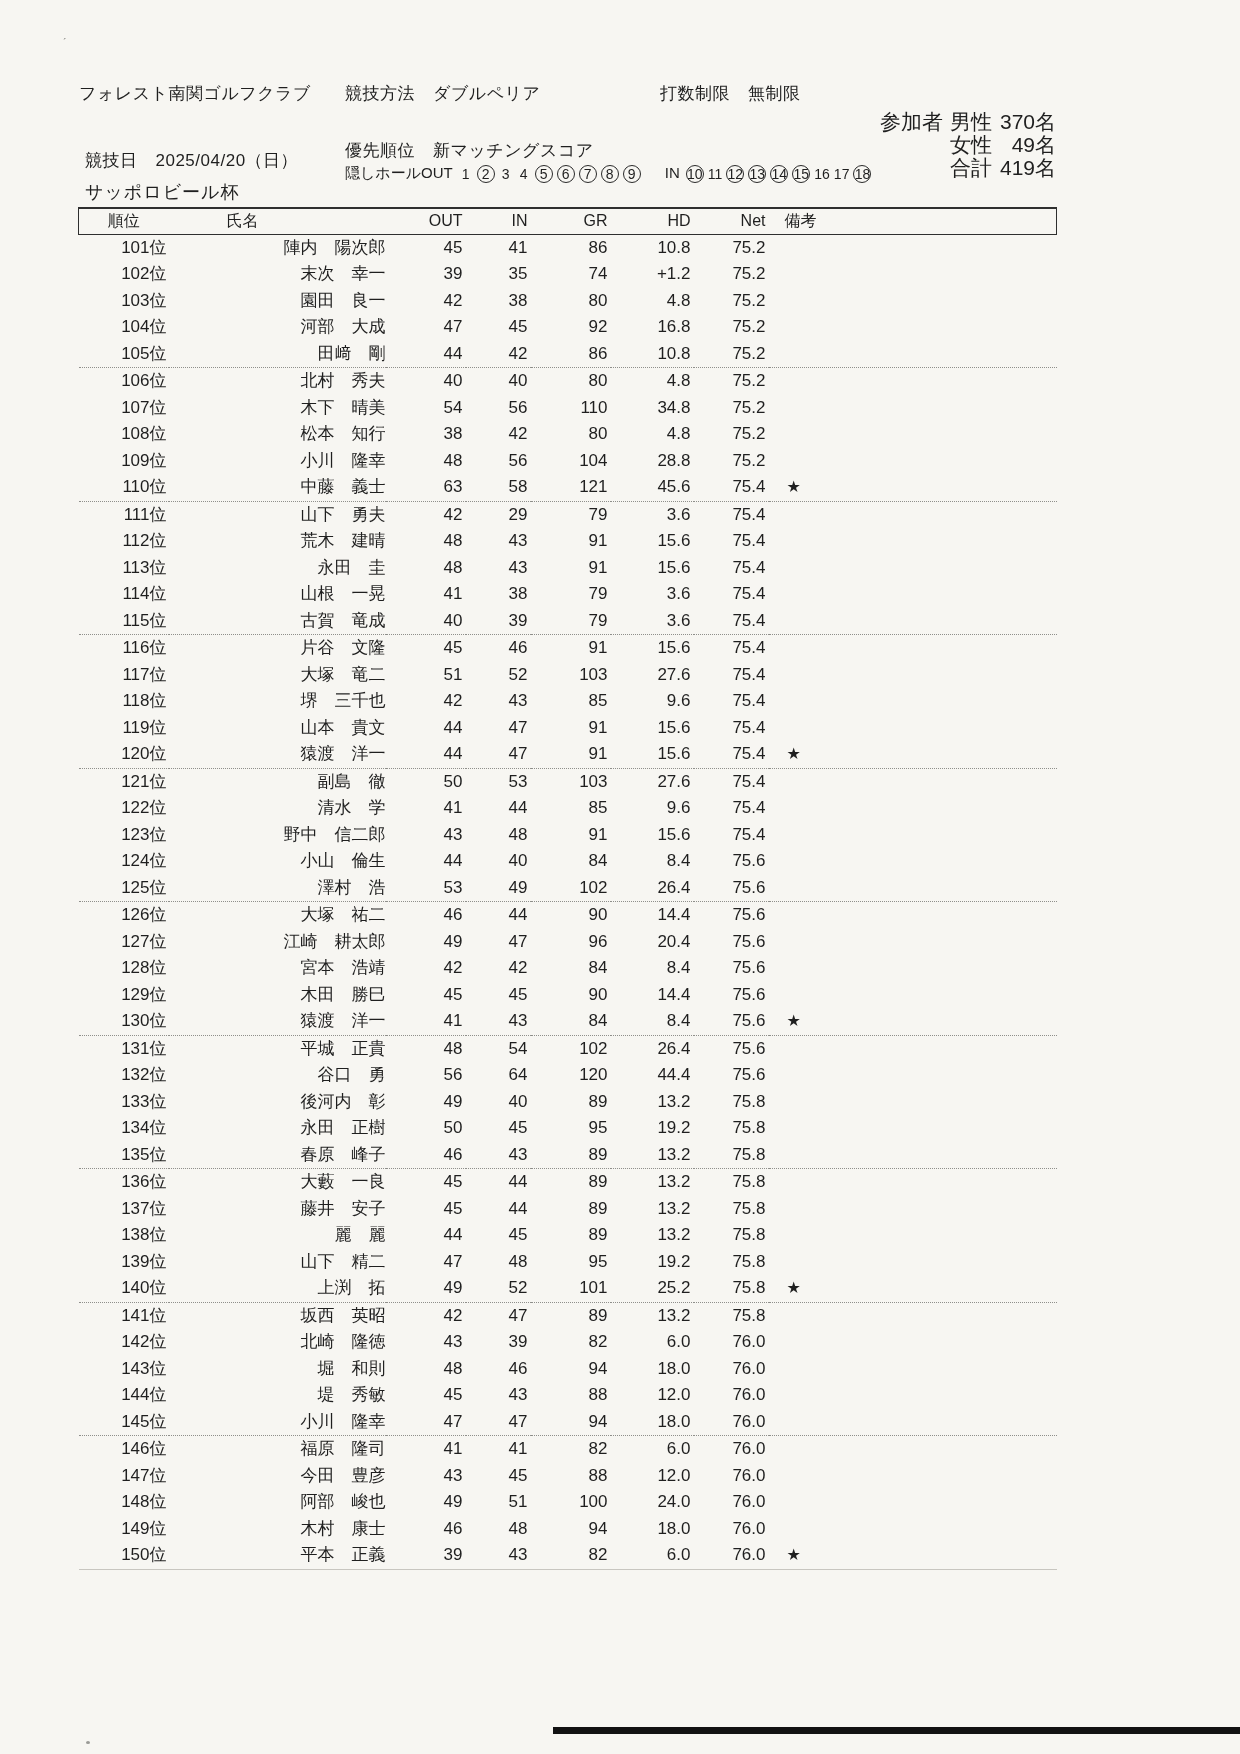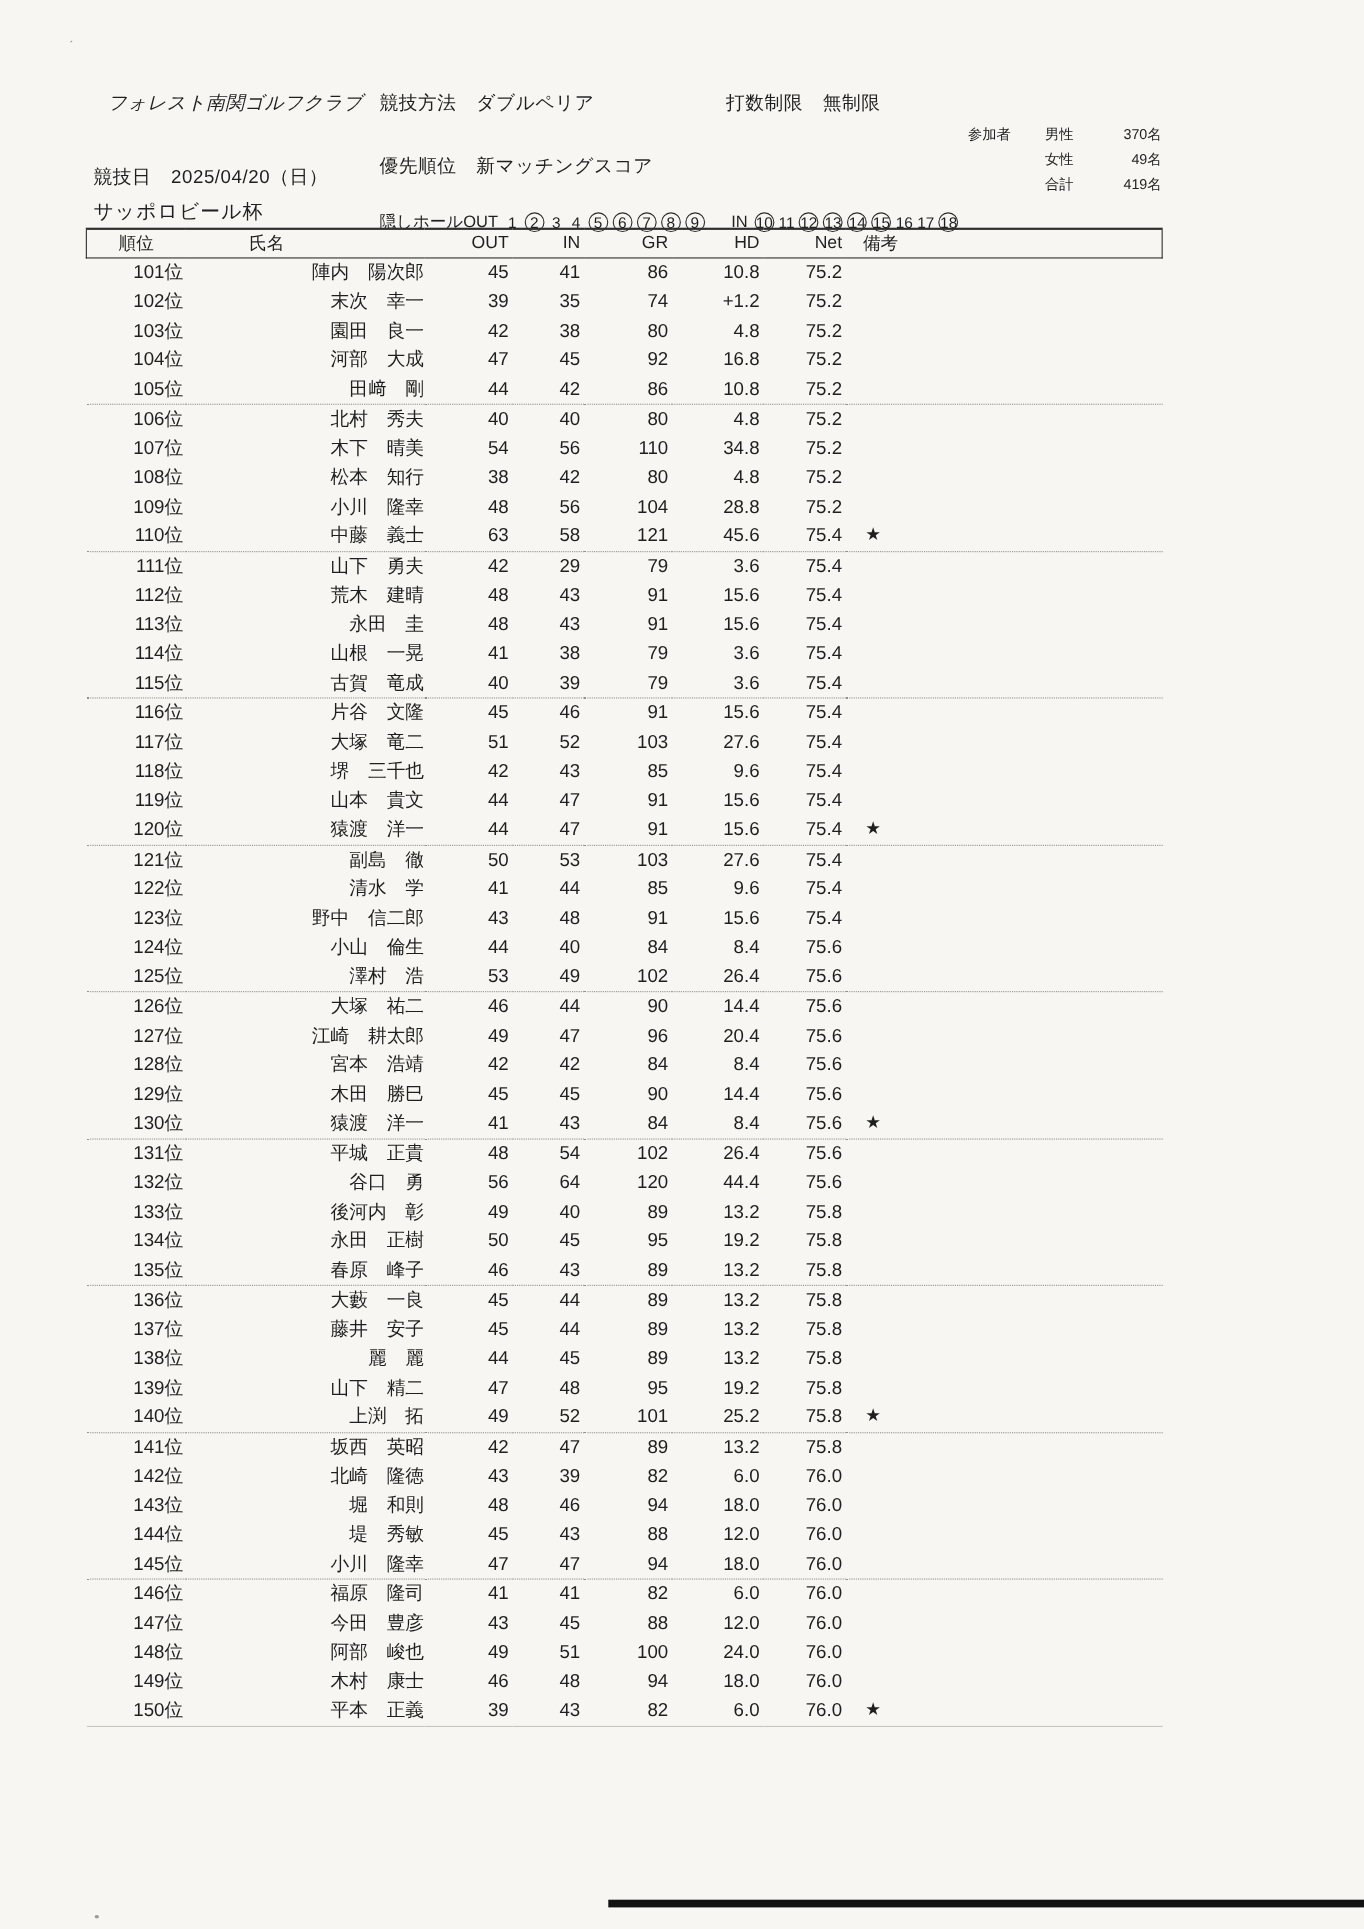--- a/index.html
+++ b/index.html
@@ -4,26 +4,26 @@
 <style>
   * { margin:0; padding:0; box-sizing:border-box; }
   body { background:#e8e7e3; font-family:"Liberation Sans","DejaVu Sans",sans-serif; }
   .page {
     position:relative; width:1240px; height:1754px; margin:0 auto;
     background:#f7f6f2; color:#1f1f1f; overflow:hidden;
   }
   .abs { position:absolute; white-space:nowrap; }
   .hdr-line { font-size:17px; letter-spacing:0.5px; }
   .lbl { margin-right:18px; }
-  .participants { font-size:13px; }
+  .participants { font-size:21px; }
   .p-row { display:flex; line-height:23px; }
   .p-lead { width:70px; }
   .p-cat { width:46px; }
   .p-count { width:60px; text-align:right; }
-  .holes-line { font-size:15px; letter-spacing:0;margin-top:28px; }
+  .holes-line { font-size:15px; letter-spacing:0; }
   .holes-line .seg-label { margin:0 4px 0 0; }
   .holes-line .in-label { margin-left:22px; }
   .hole { display:inline-block; min-width:14px; text-align:center; margin:0 2px; font-size:14px; vertical-align:middle; }
   .hole.circled { width:18px; height:18px; line-height:16px; border:1px solid #2a2a2a; border-radius:50%; }
   .page-title { font-size:18px; letter-spacing:1px; }
   table.score {
     position:absolute; left:78px; top:207px; width:978px;
     border-collapse:collapse; table-layout:fixed; font-size:17px;
   }
   col.c-rank{width:90px;} col.c-name{width:217px;} col.c-out{width:80px;}
@@ -50,21 +50,21 @@
   .scan-streak { position:absolute; left:553px; top:1727px; width:687px; height:7px; background:#121212; }
   .scan-dot { position:absolute; left:86px; top:1741px; width:4px; height:3px; background:#9a9a96; border-radius:50%; }
 </style>
 </head>
 <body>
 
 <div class="page">
 
   <span class="tick-mark">ˊ</span>
 
-  <div class="abs hdr-line" style="left:98px; top:82px;font-style:italic;">フォレスト南関ゴルフクラブ</div>
+  <div class="abs hdr-line" style="left:79px; top:82px;">フォレスト南関ゴルフクラブ</div>
 
   <div class="abs hdr-line" style="left:85px; top:107px;margin-top:42px;">
     <span class="lbl">競技日</span><span>2025/04/20（日）</span>
   </div>
 
   <div class="abs hdr-line" style="left:345px; top:82px;">
     <span class="lbl">競技方法</span><span>ダブルペリア</span>
   </div>
 
   <div class="abs hdr-line" style="left:660px; top:82px;">

